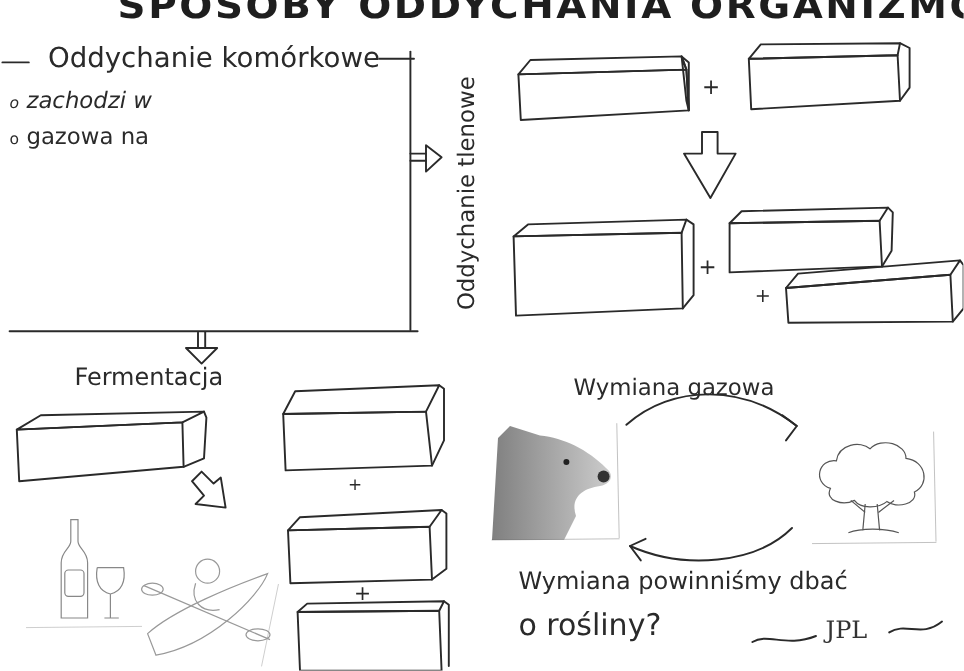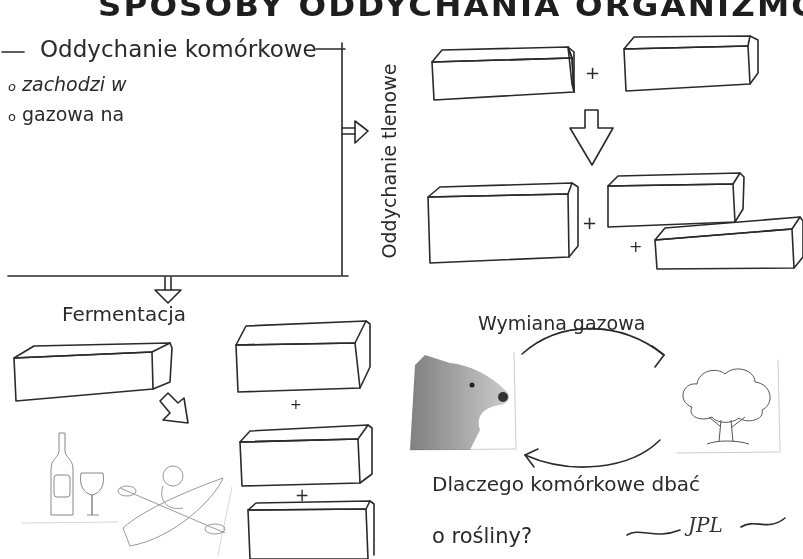--- a/index.html
+++ b/index.html
@@ -173,16 +173,16 @@
 </svg>
 
 <svg class="pic" style="left:677px;top:362px;" width="100" height="88">
   <g fill="none" stroke="#555" stroke-width="1">
     <path d="M15,45 C0,40 5,20 20,22 C22,8 40,5 48,12 C58,2 78,8 78,20 C95,22 98,42 85,48 C88,58 70,62 62,56 C55,62 40,62 35,55 C25,60 10,55 15,45z"></path>
     <path d="M44,58 L42,80 M54,58 L56,80 M30,82 C40,78 60,78 72,82"></path>
     <path d="M44,65 L32,55 M55,65 L68,55"></path>
   </g>
 </svg>
 
-<div class="abs hand" style="left:432px;top:472px;font-size:20px;">Dlaczego komórkowe dbać</div>
-<div class="abs hand" style="left:432px;top:506px;font-size:21px;margin-top:18px;">o rośliny?</div>
+<div class="abs hand" style="left:432px;top:472px;font-size:20px;">Wymiana powinniśmy dbać</div>
+<div class="abs hand" style="left:432px;top:506px;font-size:25px;">o rośliny?</div>
 
-<div class="abs" style="left:688px;top:513px;font-size:20px;font-family:'DejaVu Serif',serif;font-style:italic;color:#333;">JPL</div>
+<div class="abs" style="left:688px;top:513px;font-size:20px;font-family:'DejaVu Serif',serif;color:#333;">JPL</div>
 
 </body></html>

